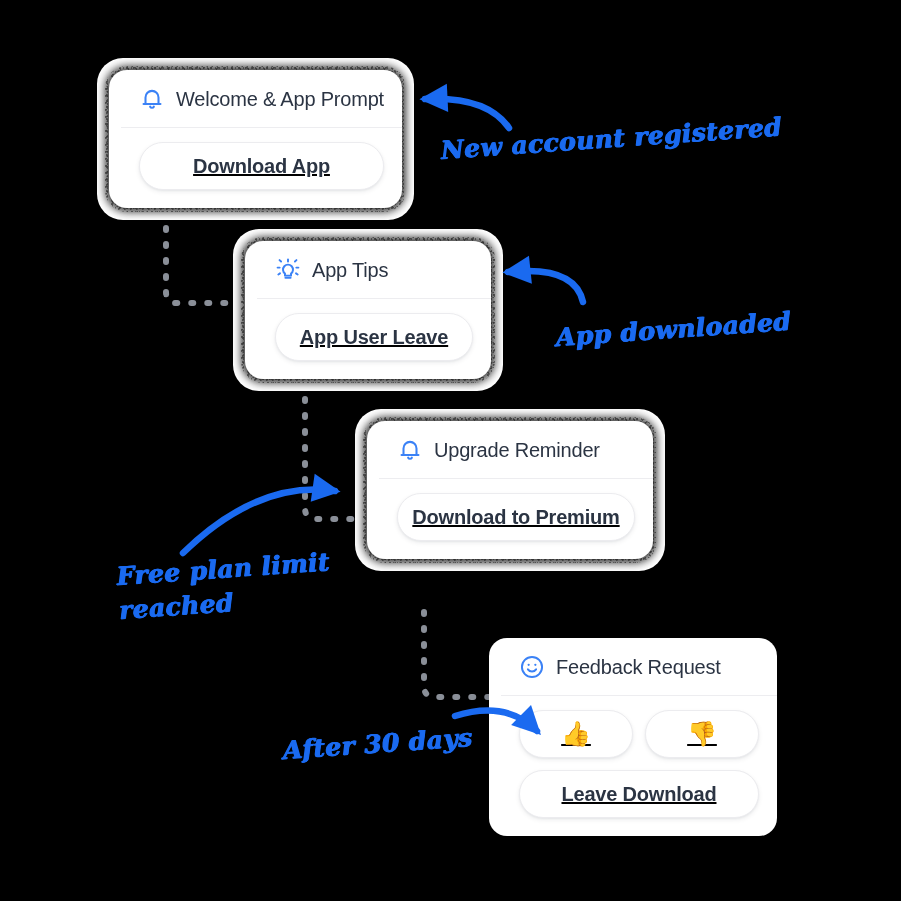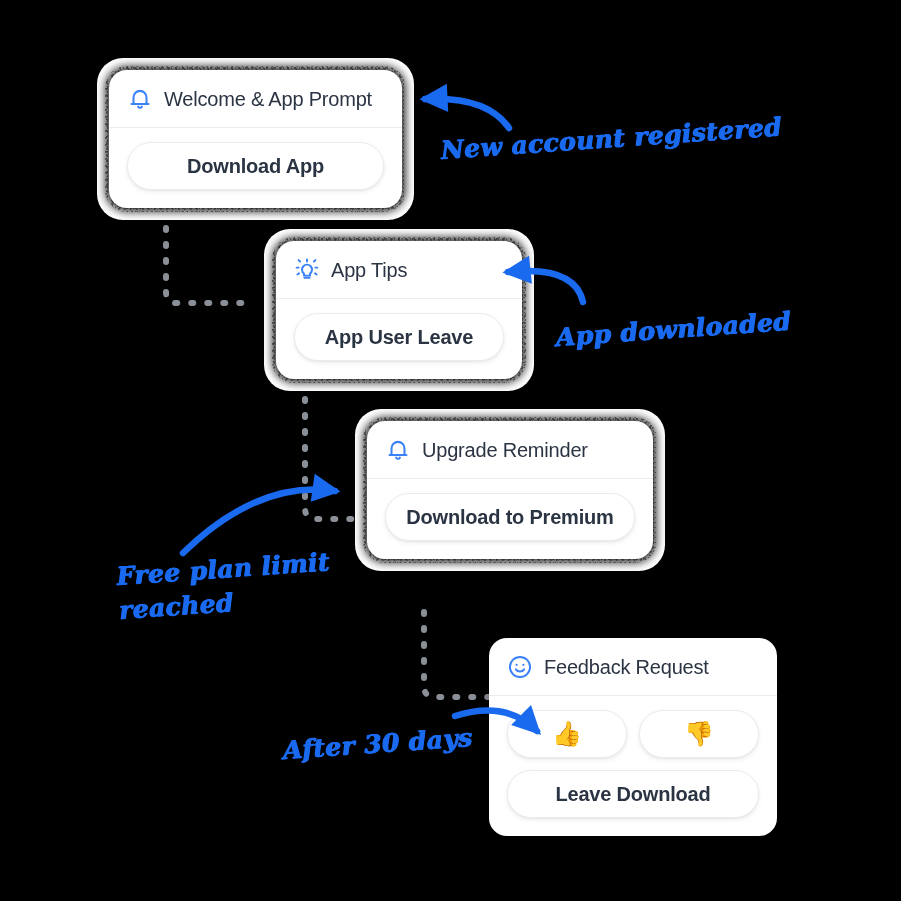--- a/index.html
+++ b/index.html
@@ -75,20 +75,21 @@
   .card-wrap.soft::after { display: none; }
 
   .card {
     position: relative;
     z-index: 2;
     background: #ffffff;
     border-radius: 18px;
     overflow: hidden;
     width: 100%;
     height: 100%;
+    padding-left: 12px;
   }
 
   .card-header {
     display: flex;
     align-items: center;
     gap: 11px;
     padding: 16px 18px 15px 18px;
     border-bottom: 1px solid #ededf0;
   }
   .card-title {
@@ -99,21 +100,21 @@
     white-space: nowrap;
   }
   .card-icon { flex: 0 0 auto; display: block; line-height: 0; }
 
   .card-body {
     padding: 14px 18px 18px 18px;
     display: flex;
     flex-direction: column;
     gap: 12px;
   }
-  .btn-row { display: flex; gap: 12px; }
+  .btn-row { display: flex; gap: 12px; text-decoration: underline; }
 
   .pill {
     flex: 1 1 auto;
     display: flex;
     align-items: center;
     justify-content: center;
     background: #ffffff;
     border: 1px solid #ececef;
     border-radius: 999px;
     height: 48px;
@@ -122,21 +123,21 @@
     color: #2b3443;
     letter-spacing: -0.2px;
     box-shadow: 0 2px 5px rgba(16,24,40,.07), 0 1px 2px rgba(16,24,40,.05);
     white-space: nowrap;
     cursor: pointer;
   }
   .pill.emoji { font-size: 24px; font-weight: 400; }
 
   
   #card-welcome  { left: 97px;  top: 58px;  width: 317px; }
-  #card-tips     { left: 233px; top: 229px; width: 270px; margin-left: 31px; }
+  #card-tips     { left: 233px; top: 229px; width: 270px; }
   #card-upgrade  { left: 355px; top: 397px; width: 310px; margin-top: 12px; }
   #card-feedback { left: 483px; top: 632px; width: 300px; }
 
   
   .anno {
     position: absolute;
     z-index: 45;
     color: #1a6af0;
     font-family: "DejaVu Serif", serif;
     font-style: italic;

